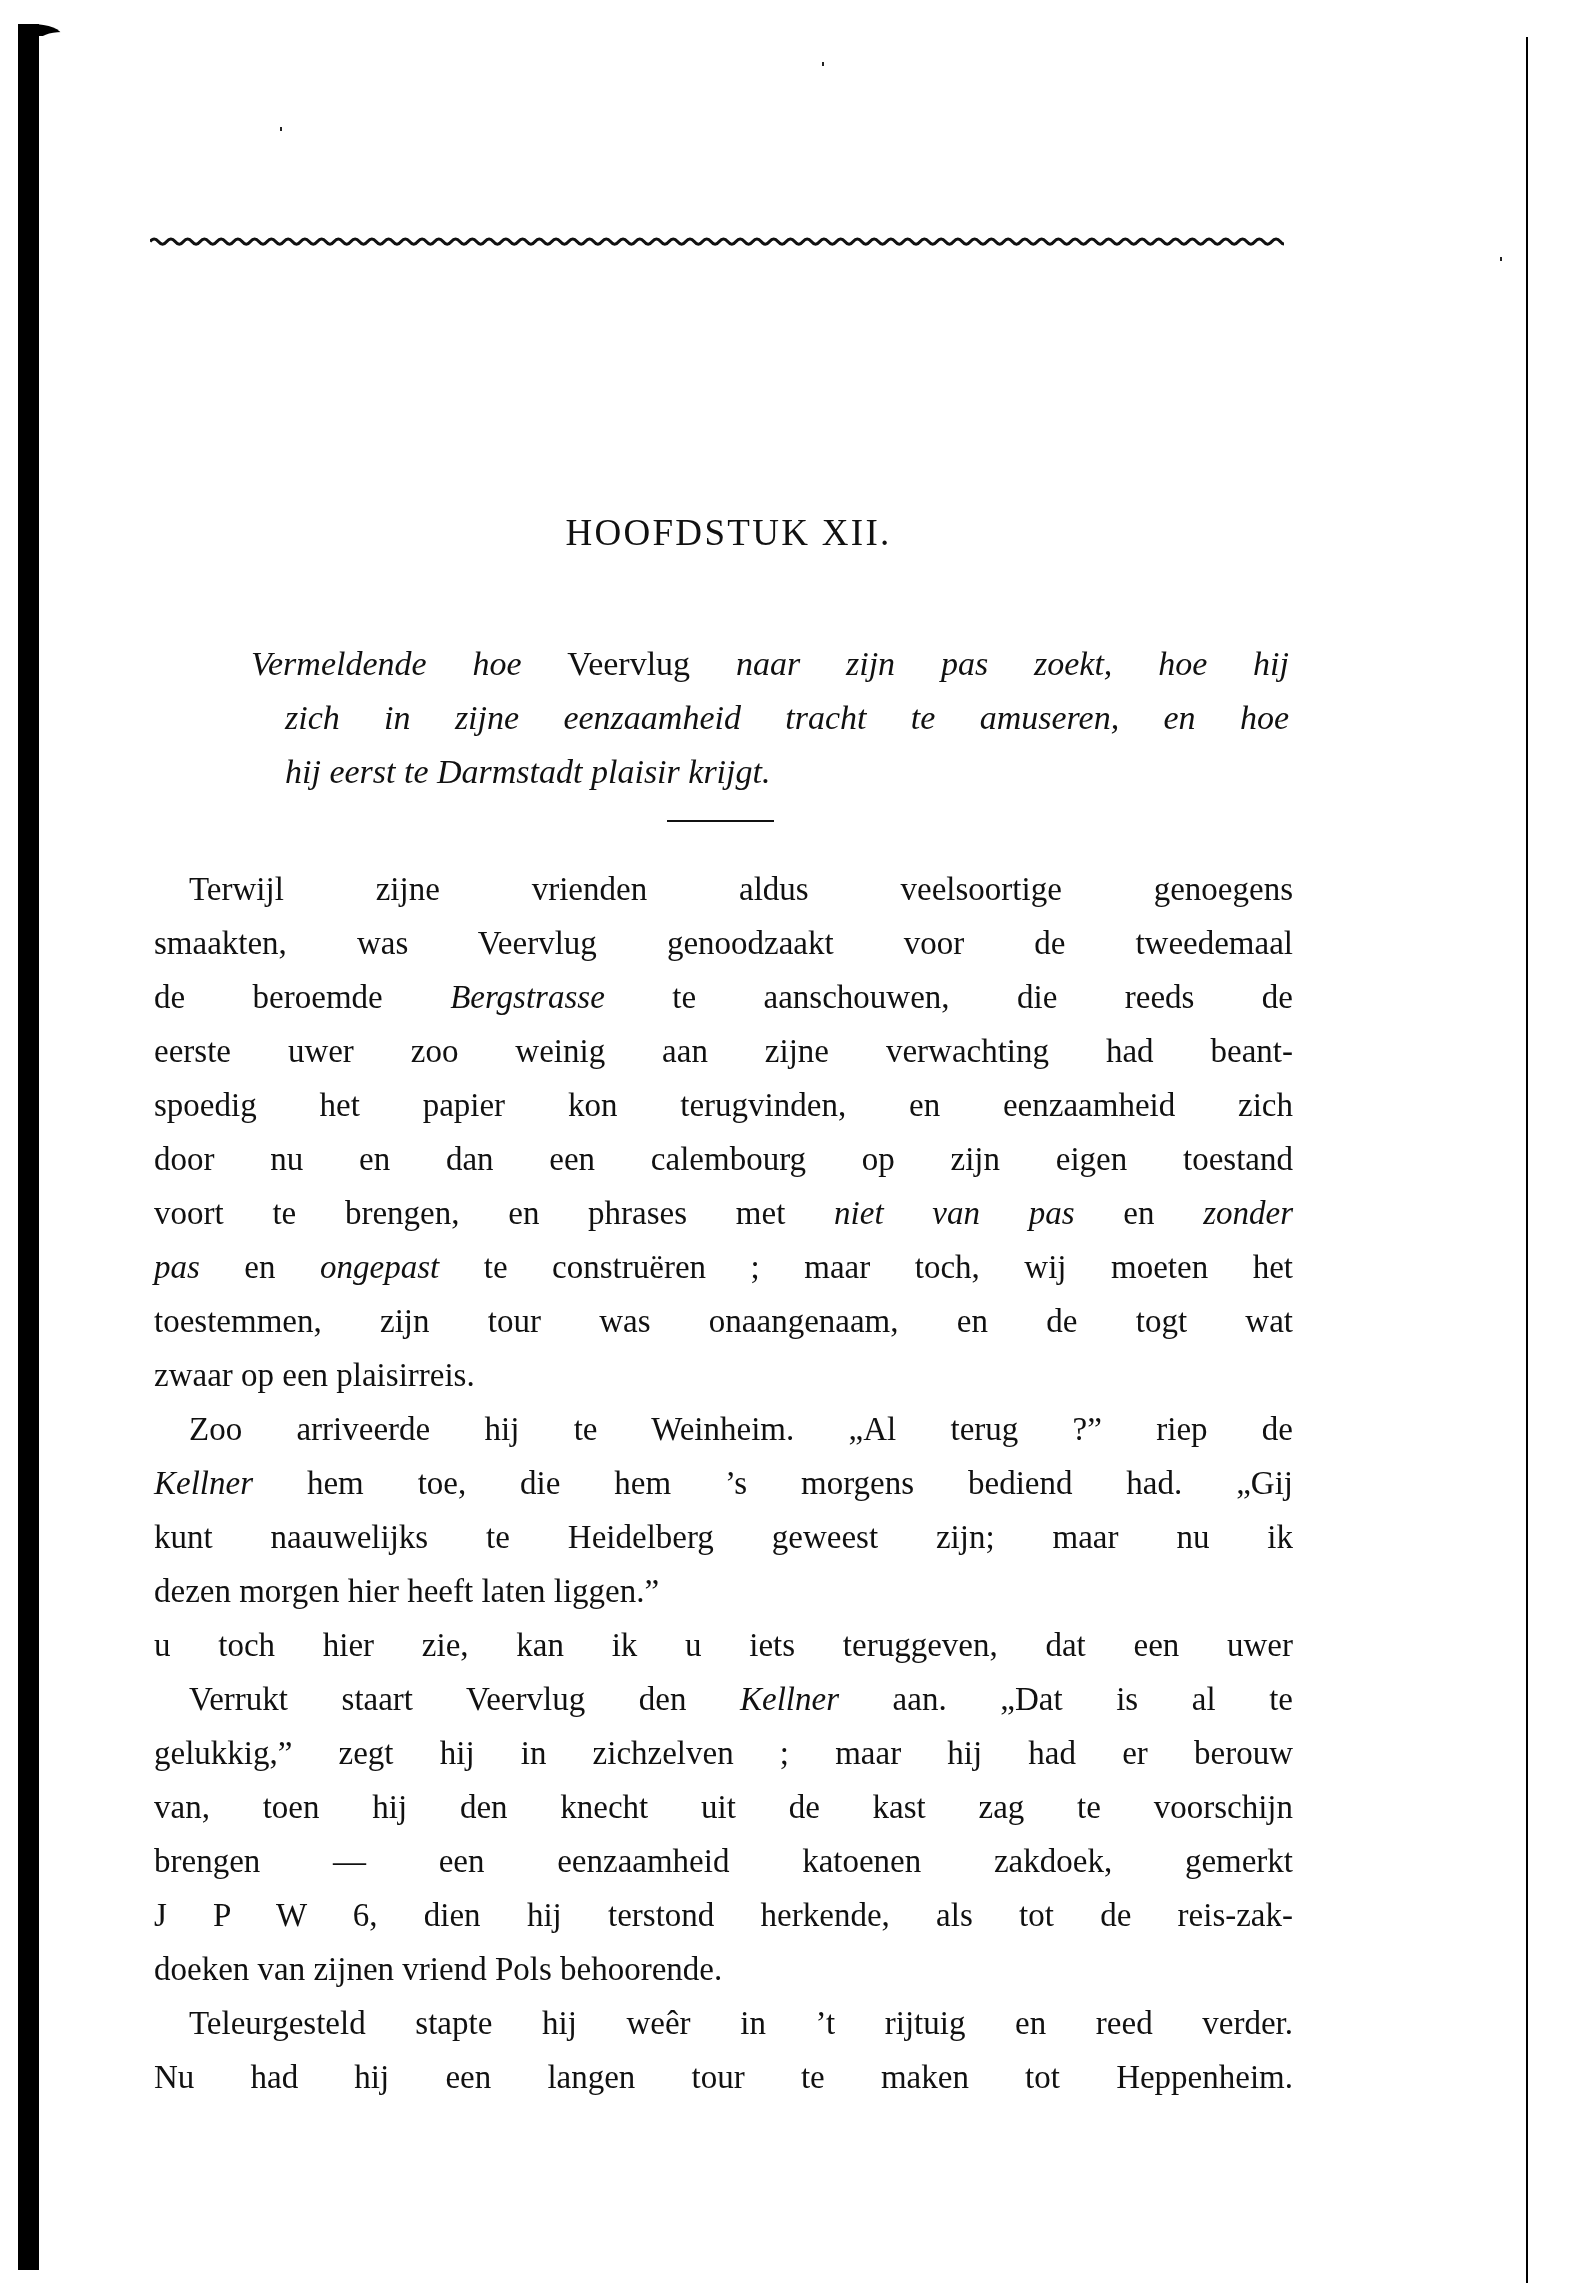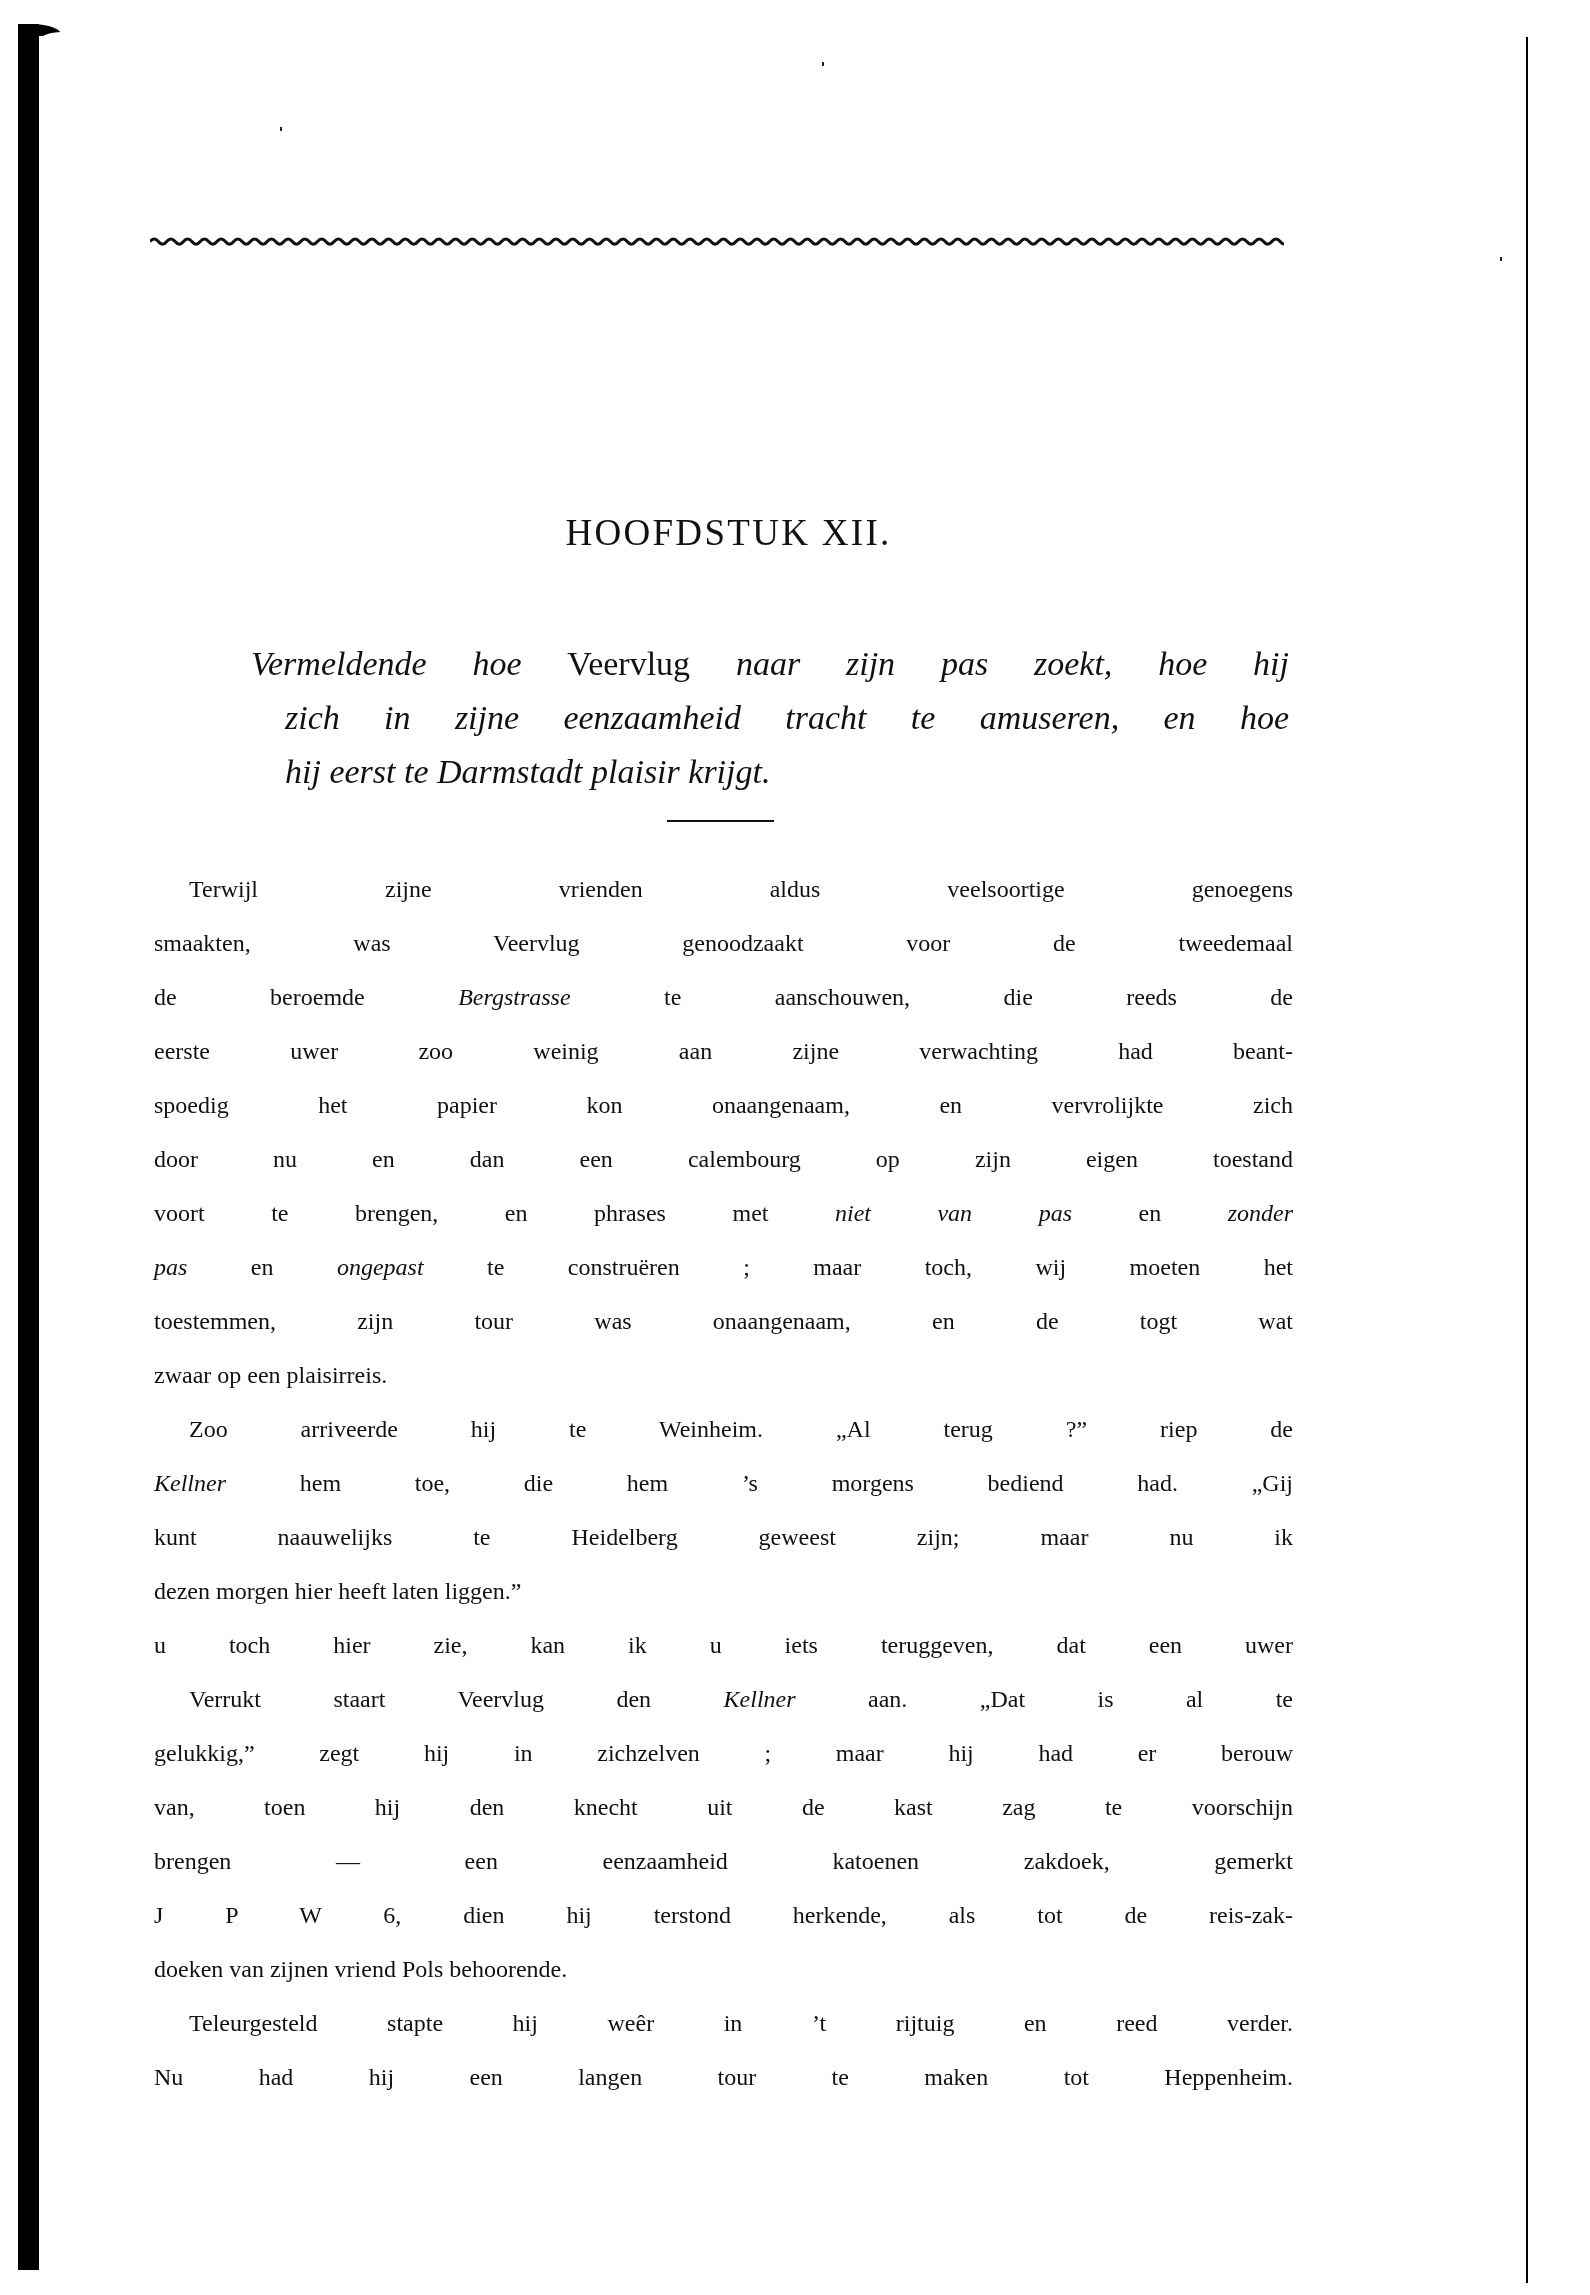--- a/index.html
+++ b/index.html
@@ -34,21 +34,21 @@
     position: absolute; left: 251px; top: 641px; width: 1038px;
     font-style: italic; font-size: 34px;
   }
   .subtitle .line { height: 54px; line-height: 46px; }
   .subtitle .line.cont { padding-left: 34px; }
   .rule {
     position: absolute; left: 667px; top: 820px; width: 107px; height: 2.3px; background: #111;
   }
   .body-text {
     position: absolute; left: 154px; top: 866px; width: 1139px;
-    font-size: 24px;
+    font-size: 33px;
   }
   .body-text .line {
     height: 54px; line-height: 46px;
     text-align: justify; text-align-last: justify; white-space: nowrap;
   }
   .body-text .line.last { text-align-last: left; }
   .body-text .line.indent { padding-left: 35px; }
   .jline { display: block; white-space: normal; text-align: justify; text-align-last: justify; }
   .line.last .jline { text-align-last: left; }
   .subtitle .jline { text-align-last: justify; }
@@ -91,21 +91,21 @@
     <div class="line ">
       <span class="jline"><span class="rm">smaakten, was Veervlug genoodzaakt voor de tweedemaal</span></span>
     </div>
     <div class="line ">
       <span class="jline"><span class="rm">de beroemde </span><span class="it">Bergstrasse</span><span class="rm"> te aanschouwen, die reeds de</span></span>
     </div>
     <div class="line ">
       <span class="jline"><span class="rm">eerste uwer zoo weinig aan zijne verwachting had beant-</span></span>
     </div>
     <div class="line ">
-      <span class="jline"><span class="rm">spoedig het papier kon onaangenaam, en vervrolijkte zich</span></span>
+      <span class="jline"><span class="rm">spoedig het papier kon terugvinden, en eenzaamheid zich</span></span>
     </div>
     <div class="line ">
       <span class="jline"><span class="rm">door nu en dan een calembourg op zijn eigen toestand</span></span>
     </div>
     <div class="line ">
       <span class="jline"><span class="rm">voort te brengen, en phrases met </span><span class="it">niet van pas</span><span class="rm"> en </span><span class="it">zonder</span></span>
     </div>
     <div class="line ">
       <span class="jline"><span class="it">pas</span><span class="rm"> en </span><span class="it">ongepast</span><span class="rm"> te construëren ; maar toch, wij moeten het</span></span>
     </div>

